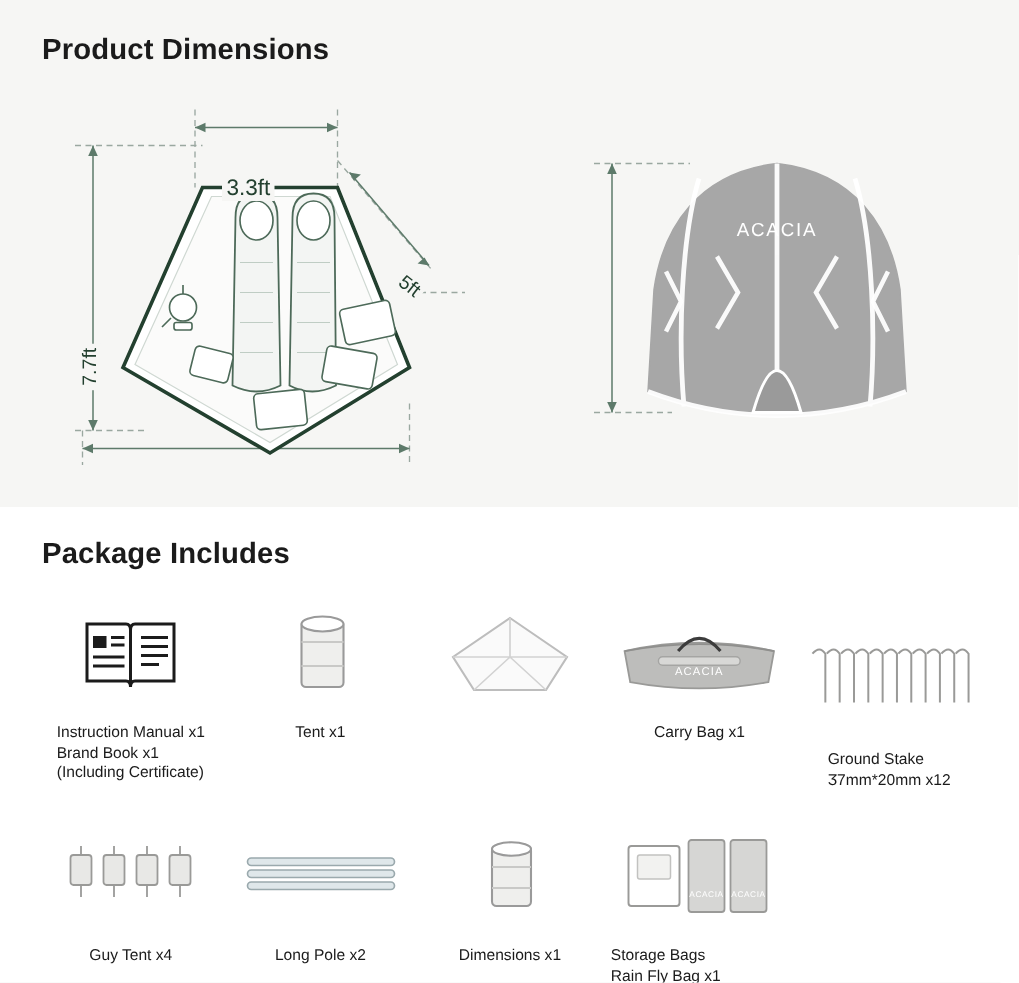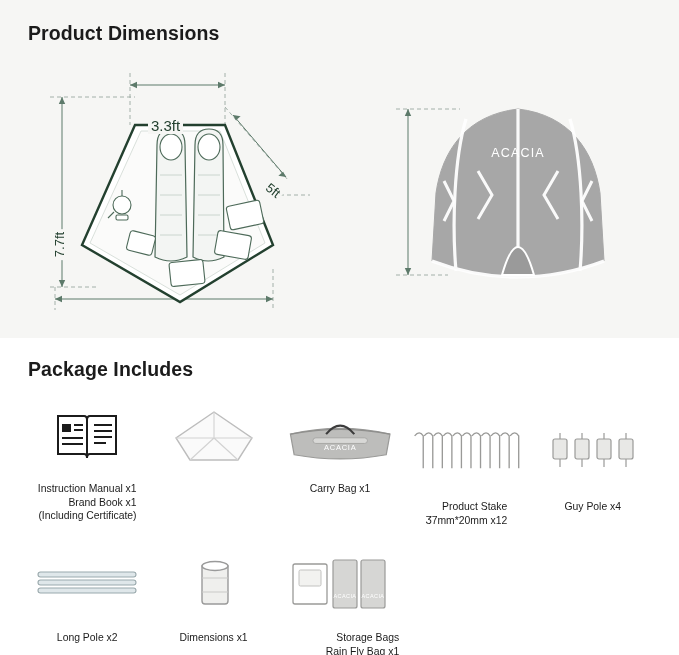--- a/index.html
+++ b/index.html
@@ -111,21 +111,21 @@
     height: 78px;
     display: flex;
     align-items: center;
     justify-content: center;
     width: 100%;
   }
   .cell-caption {
     margin-top: 8px;
     font-size: 10.4px;
     line-height: 13.5px;
-    text-align: right;
+    text-align: left;
     color: #1b1b1b;
     white-space: pre-line;
   }
   .row2 { margin-top: 18px; }
 </style>
 </head>
 <body>
 
 <div class="page">
 
@@ -271,20 +271,30 @@
               <rect x="46" y="32" width="18" height="2"></rect>
               <rect x="46" y="38" width="12" height="2"></rect>
             </g>
           </svg>
         </div>
         <div class="cell-caption">Instruction Manual x1
 Brand Book x1
 (Including Certificate)</div>
       </div>
 
+      <div class="cell">
+        <div class="cell-art">
+          <svg width="60" height="62" viewBox="0 0 60 62">
+            <rect x="17" y="10" width="28" height="44" rx="3" fill="#efefed" stroke="#9a9a9a" stroke-width="1.4"></rect>
+            <ellipse cx="31" cy="12" rx="14" ry="5" fill="#ffffff" stroke="#9a9a9a" stroke-width="1.4"></ellipse>
+            <path d="M17 24 h28 M17 40 h28" stroke="#c9c9c7" stroke-width="1.2"></path>
+          </svg>
+        </div>
+        <div class="cell-caption">Tent x1</div>
+      </div>
 
       <div class="cell">
         <div class="cell-art">
           <svg width="92" height="62" viewBox="0 0 92 62">
             <polygon points="46,8 84,34 70,56 22,56 8,34" fill="#fafafa" stroke="#bdbdbd" stroke-width="1.4"></polygon>
             <g stroke="#d2d2d2" stroke-width="1.1" fill="none">
               <path d="M46 8 L46 34 M8 34 L46 34 M84 34 L46 34 M22 56 L46 34 M70 56 L46 34"></path>
             </g>
           </svg>
         </div>
@@ -315,21 +325,21 @@
               <path d="M48 10 q5 -6 9 0 v34"></path>
                 <path d="M58 10 q5 -6 9 0 v34"></path>
               <path d="M68 10 q5 -6 9 0 v34"></path>
                 <path d="M78 10 q5 -6 9 0 v34"></path>
               <path d="M88 10 q5 -6 9 0 v34"></path>
                 <path d="M98 10 q5 -6 9 0 v34"></path>
               <path d="M108 10 q5 -6 9 0 v34"></path>
             </g>
           </svg>
         </div>
-        <div class="cell-caption">Product Stake
+        <div class="cell-caption">Ground Stake
 Ӡ7mm*20mm x12</div>
       </div>
 
       <div class="cell row2">
         <div class="cell-art">
           <svg width="96" height="56" viewBox="0 0 96 56">
             <g>
               <g transform="translate(4,0)">
                 <rect x="4" y="14" width="14" height="20" rx="2" fill="#e8e8e6" stroke="#9a9a98" stroke-width="1.2"></rect>
                 <path d="M11 14 v-6 M11 34 v8" stroke="#9a9a98" stroke-width="1.2"></path>
@@ -342,21 +352,21 @@
                 <rect x="4" y="14" width="14" height="20" rx="2" fill="#e8e8e6" stroke="#9a9a98" stroke-width="1.2"></rect>
                 <path d="M11 14 v-6 M11 34 v8" stroke="#9a9a98" stroke-width="1.2"></path>
               </g>
               <g transform="translate(70,0)">
                 <rect x="4" y="14" width="14" height="20" rx="2" fill="#e8e8e6" stroke="#9a9a98" stroke-width="1.2"></rect>
                 <path d="M11 14 v-6 M11 34 v8" stroke="#9a9a98" stroke-width="1.2"></path>
               </g>
             </g>
           </svg>
         </div>
-        <div class="cell-caption">Guy Pole x4</div>
+        <div class="cell-caption">Guy Tent x4</div>
       </div>
 
       <div class="cell row2">
         <div class="cell-art">
           <svg width="110" height="56" viewBox="0 0 110 56">
             <g fill="#dfe7ea" stroke="#9aa9ad" stroke-width="1.1">
               <rect x="6" y="16" width="98" height="5" rx="2.5"></rect>
               <rect x="6" y="24" width="98" height="5" rx="2.5"></rect>
               <rect x="6" y="32" width="98" height="5" rx="2.5"></rect>
             </g>

